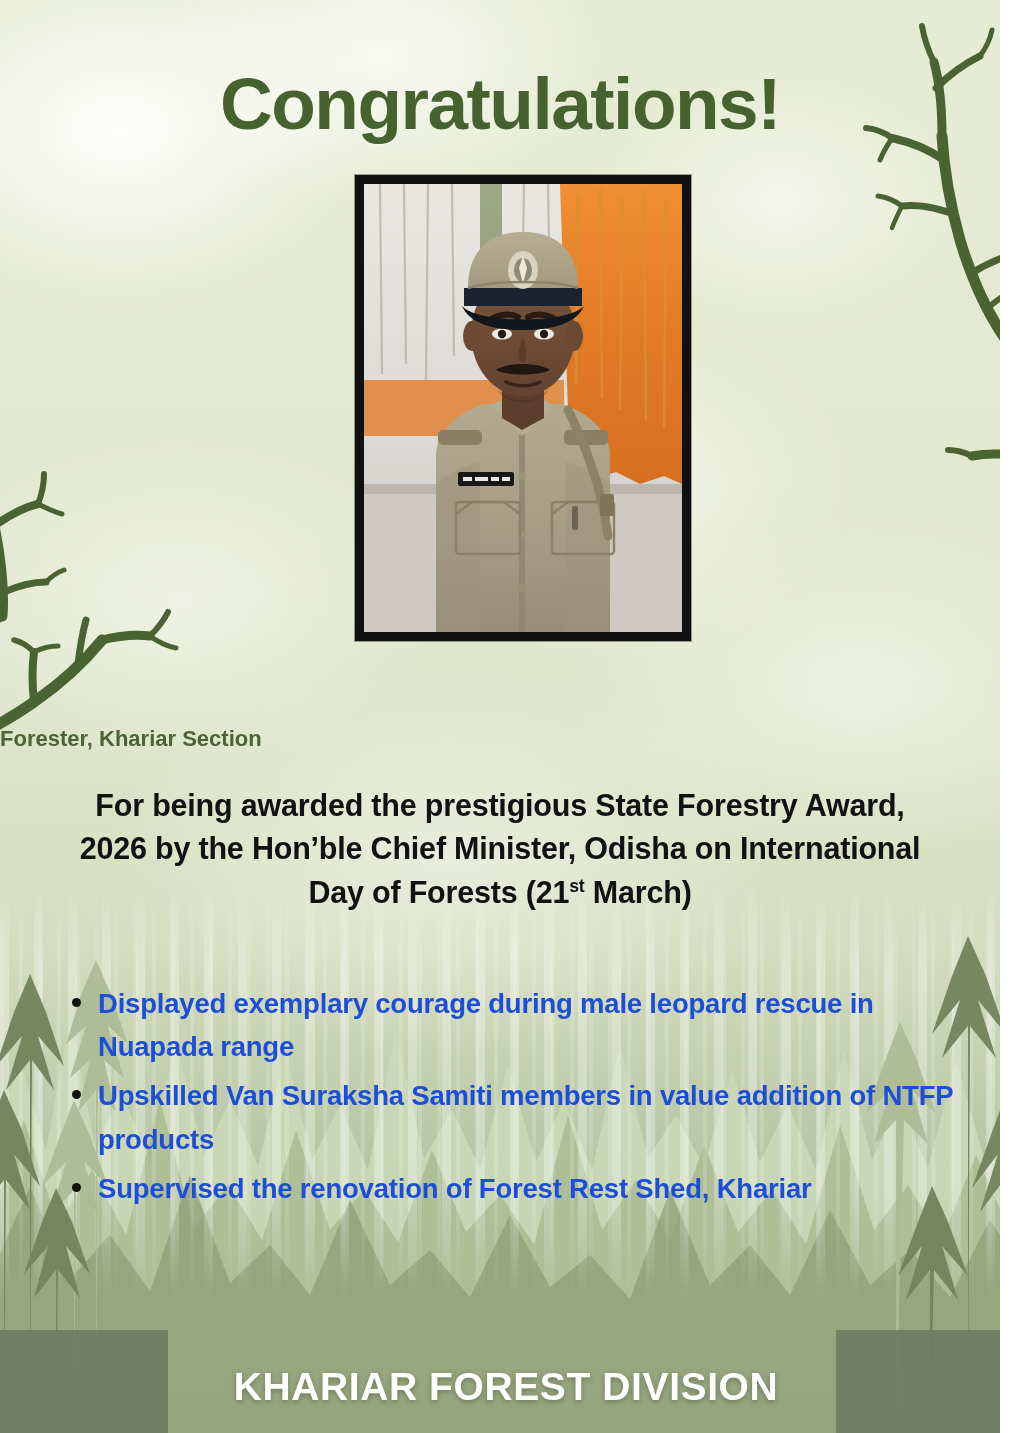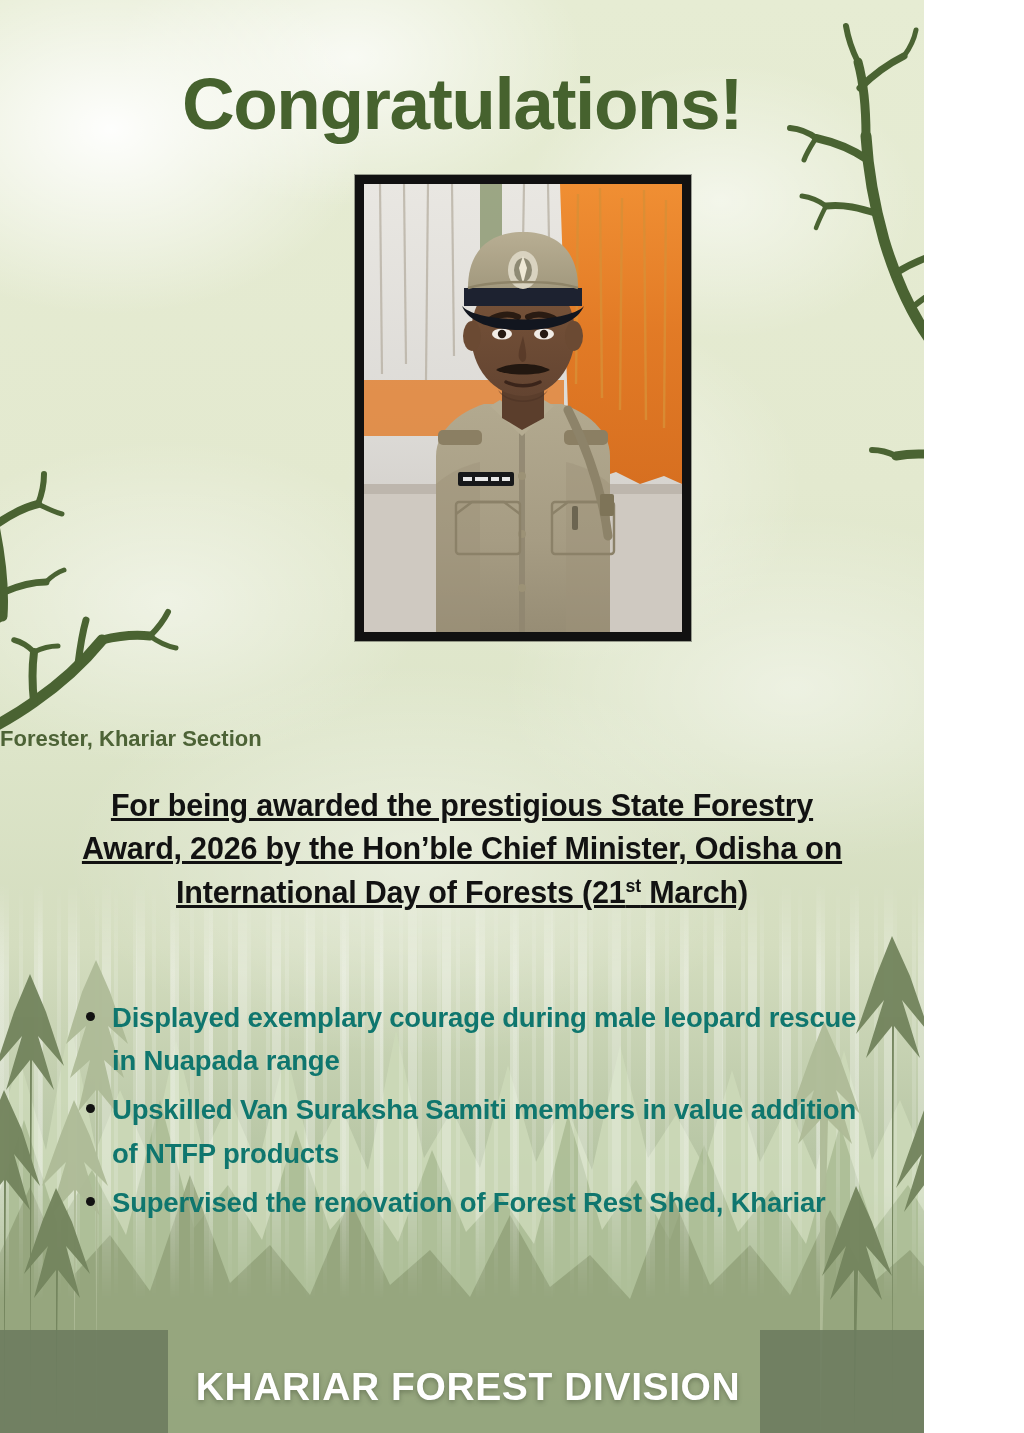--- a/index.html
+++ b/index.html
@@ -2,21 +2,21 @@
 <html><head>
 <meta charset="utf-8">
 <style>
   html, body {
     margin: 0;
     padding: 0;
     background: #ffffff;
   }
   #poster {
     position: relative;
-    width: 924px;
+    width: 1000px;
     height: 1433px;
     overflow: hidden;
     background: #e4ead0;
     font-family: "Liberation Sans", sans-serif;
   }
 
   
   .bg-base {
     position: absolute; inset: 0;
     background:
@@ -102,31 +102,30 @@
   }
   #citation {
     position: absolute;
     left: 78px; right: 78px; top: 784px;
     text-align: center;
     font-size: 30.5px;
     font-weight: 700;
     line-height: 1.42;
     color: #121212;
     letter-spacing: -0.2px;
-    text-decoration: underline;
   }
   #citation sup { font-size: 0.58em; vertical-align: super; line-height: 0; }
 
   #achievements {
     position: absolute;
     left: 62px; right: 34px; top: 982px;
-    margin: 14px;
+    margin: 0;
     padding: 0 0 0 36px;
     list-style: none;
-    color: #0f766e;
+    color: #1d4ed8;
   }
   #achievements li {
     position: relative;
     font-size: 27.5px;
     font-weight: 700;
     line-height: 1.57;
     letter-spacing: -0.2px;
     margin: 0 0 6px 0;
   }
   #achievements li::before {

